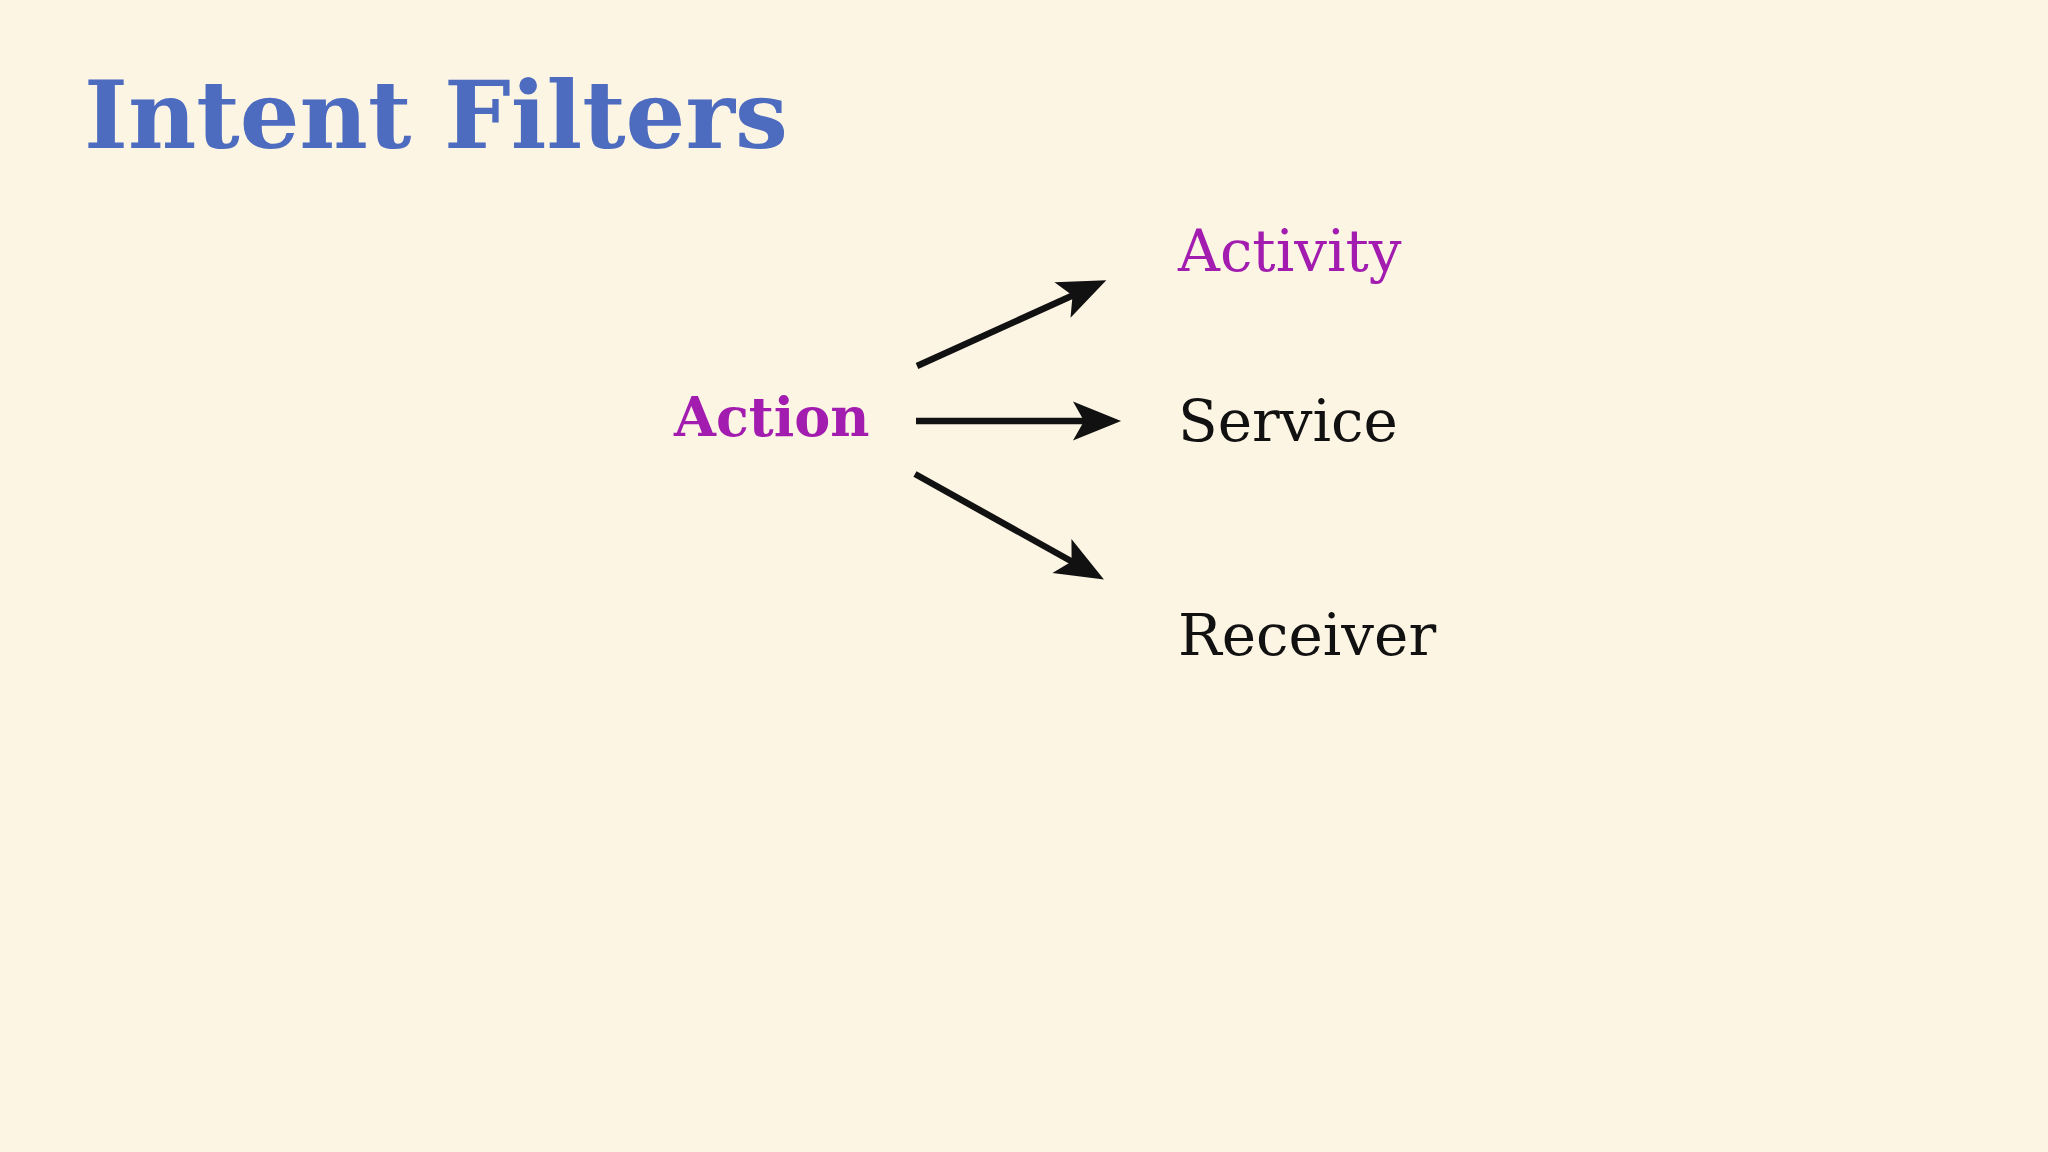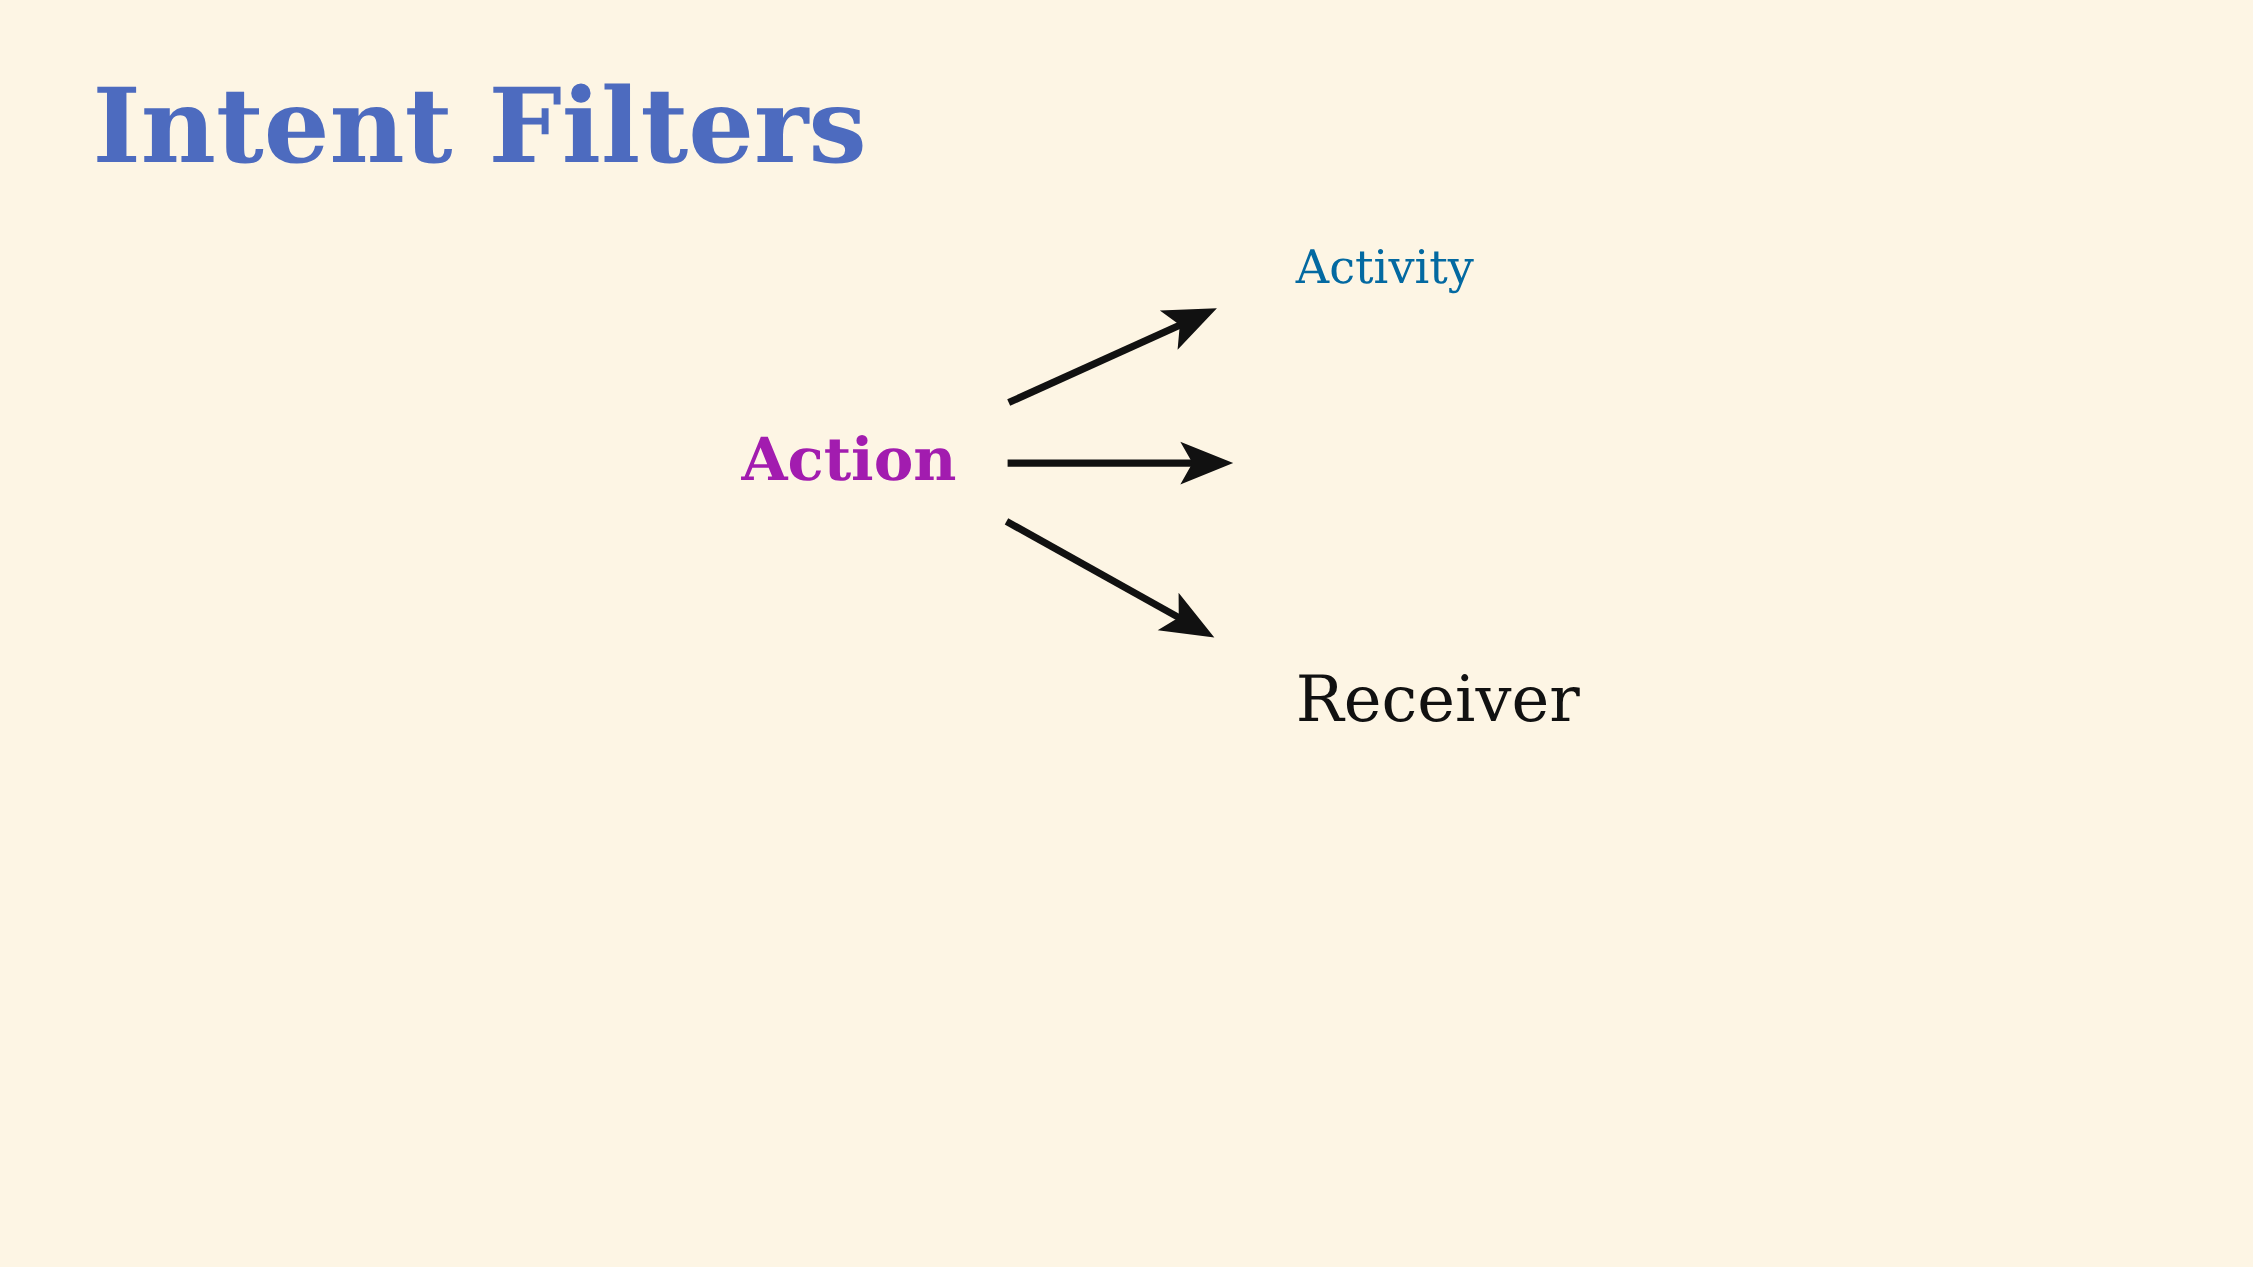--- a/index.html
+++ b/index.html
@@ -47,23 +47,23 @@
   #node-action {
     left: 674px;
     top: 390px;
     font-size: 54px;
     font-weight: 700;
     color: #a21caf;
   }
   #node-activity {
     left: 1178px;
     top: 222px;
-    font-size: 42px;
+    font-size: 58px;
     font-weight: 400;
-    color: #0369a1;
+    color: #a21caf;
   }
   #node-service {
     left: 1178px;
     top: 392px;
     font-size: 58px;
     font-weight: 400;
     color: #111111;
   }
   #node-receiver {
     left: 1178px;
@@ -102,17 +102,18 @@
 
       <line x1="916" y1="421" x2="1112" y2="421" stroke="#111111" stroke-width="6.5" stroke-linecap="butt" marker-end="url(#ah)"></line>
 
       <line x1="915" y1="474" x2="1096" y2="575" stroke="#111111" stroke-width="6.5" stroke-linecap="butt" marker-end="url(#ah)"></line>
     </svg>
 
     <div class="node-label" id="node-action">Action</div>
 
     <div class="node-label" id="node-activity">Activity</div>
 
+    <div class="node-label" id="node-service">Service</div>
 
     <div class="node-label" id="node-receiver">Receiver</div>
 
   </div>
 </div>
 
 </body></html>

